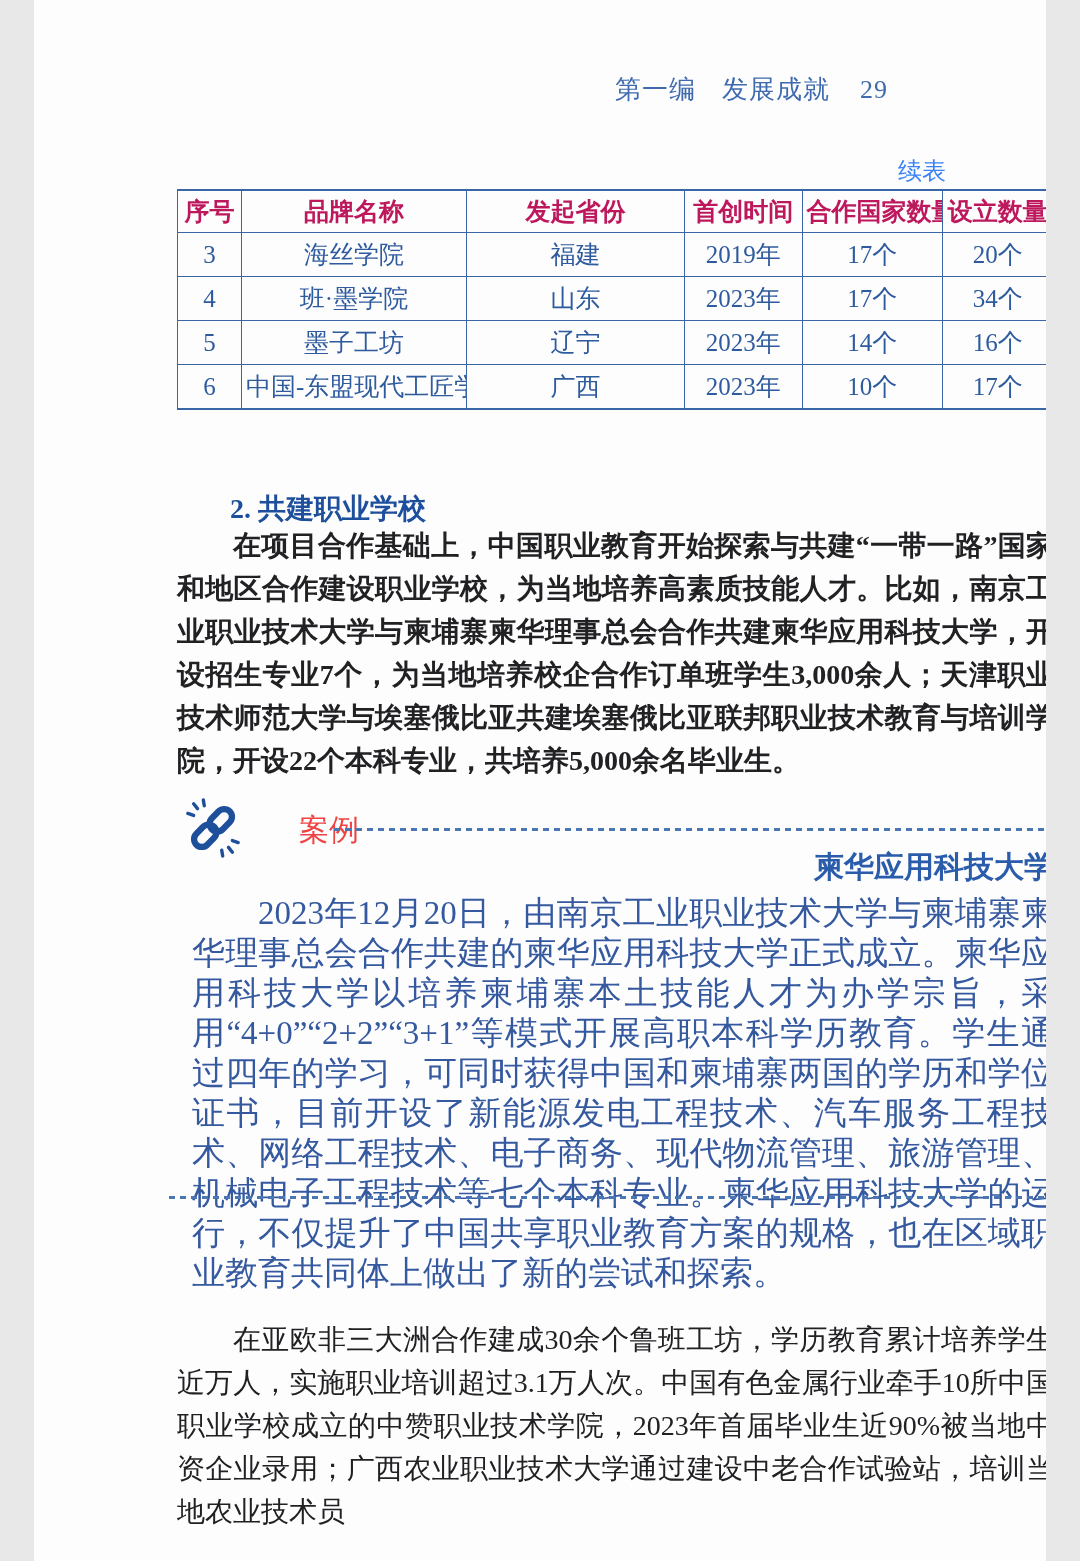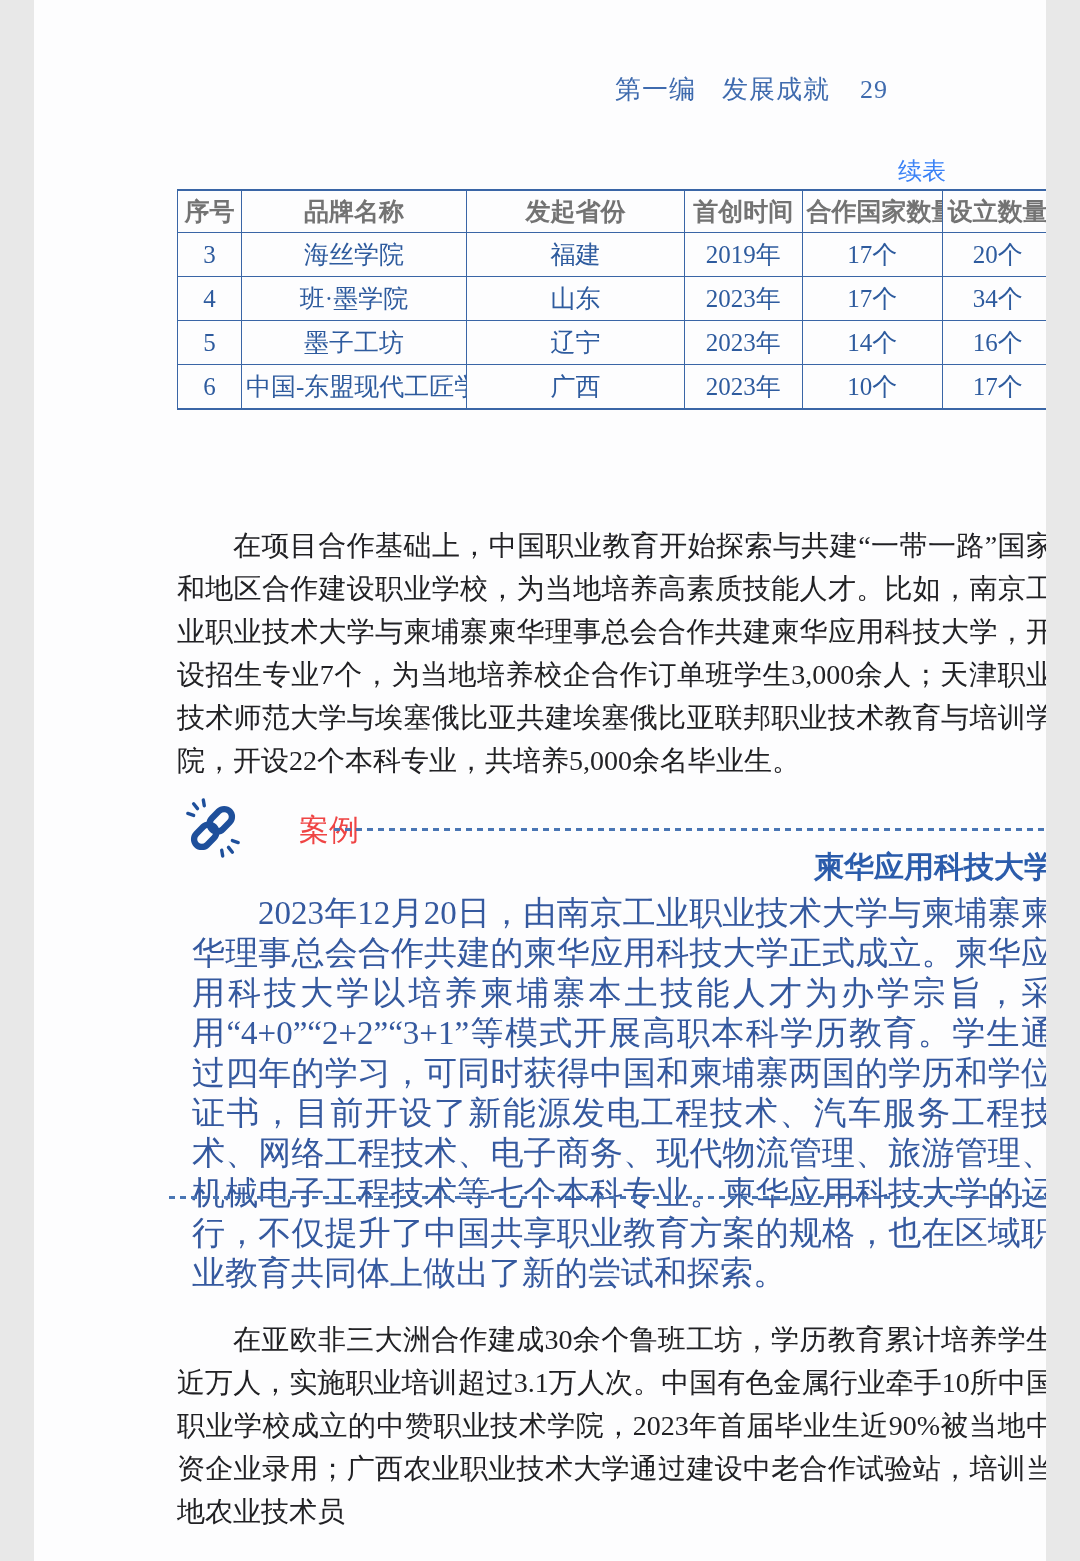--- a/index.html
+++ b/index.html
@@ -26,35 +26,35 @@
   .brand-table col:nth-child(1){width:7.3%;}
   .brand-table col:nth-child(2){width:25.7%;}
   .brand-table col:nth-child(3){width:24.9%;}
   .brand-table col:nth-child(4){width:13.4%;}
   .brand-table col:nth-child(5){width:16.0%;}
   .brand-table col:nth-child(6){width:12.7%;}
   .brand-table th,.brand-table td{
     border:1.5px solid #3a66a6; text-align:center; vertical-align:middle;
     padding:0 4px; overflow:hidden; white-space:nowrap;
   }
-  .brand-table th{height:41px; color:#737373; font-weight:bold; border-top:2.5px solid #3a66a6;}
+  .brand-table th{height:41px; color:#be185d; font-weight:bold; border-top:2.5px solid #3a66a6;}
   .brand-table td{height:43px;}
   .brand-table tr:last-child td{border-bottom:2.5px solid #3a66a6;}
   .sec-heading{
     position:absolute; left:196px;
     font-size:28px; font-weight:bold; color:#1d4f9c; white-space:nowrap;
   }
   #sec2-heading{top:490px;}
   #sec3-heading{top:1241px;}
   .body-para{
     position:absolute; left:143px; width:877px;
     font-size:28px; line-height:43px; color:#212124;
     text-align:justify; text-indent:2em;
   }
-  #para-sec2{top:524px;}
+  #para-sec2{top:524px;font-weight:bold;}
   #para-sec3{top:1274px;margin-top:44px;}
   .case-icon{position:absolute; left:148px; top:796px; width:62px; height:64px;}
   .case-label{
     position:absolute; left:224px; top:810px;
     font-family:"Liberation Sans","DejaVu Sans",sans-serif;
     font-size:30px; font-weight:normal; color:#ef4444;margin-left:41px;
   }
   .dash-line{
     position:absolute; height:3px;
     background:repeating-linear-gradient(90deg,#4a76b4 0 6px,transparent 6px 11px);
@@ -129,20 +129,21 @@
       <td>6</td>
       <td>中国-东盟现代工匠学院</td>
       <td>广西</td>
       <td>2023年</td>
       <td>10个</td>
       <td>17个</td>
     </tr>
   </tbody>
     </table>
 
+  <div class="sec-heading" id="sec2-heading">2. 共建职业学校</div>
   <div class="body-para" id="para-sec2">在项目合作基础上，中国职业教育开始探索与共建“一带一路”国家和地区合作建设职业学校，为当地培养高素质技能人才。比如，南京工业职业技术大学与柬埔寨柬华理事总会合作共建柬华应用科技大学，开设招生专业7个，为当地培养校企合作订单班学生3,000余人；天津职业技术师范大学与埃塞俄比亚共建埃塞俄比亚联邦职业技术教育与培训学院，开设22个本科专业，共培养5,000余名毕业生。</div>
 
   <svg class="case-icon" viewBox="0 0 64 64">
     <g fill="none" stroke="#1e4f9b" stroke-width="6.5" stroke-linecap="round">
       <rect x="11" y="32" width="26" height="16" rx="8" transform="rotate(-45 24 40)"></rect>
       <rect x="27" y="16" width="26" height="16" rx="8" transform="rotate(-45 40 24)"></rect>
     </g>
     <g fill="none" stroke="#1e4f9b" stroke-width="3.5" stroke-linecap="round">
       <path d="M6 17 L12 19"></path>
         <path d="M12 7 L16 12"></path>

